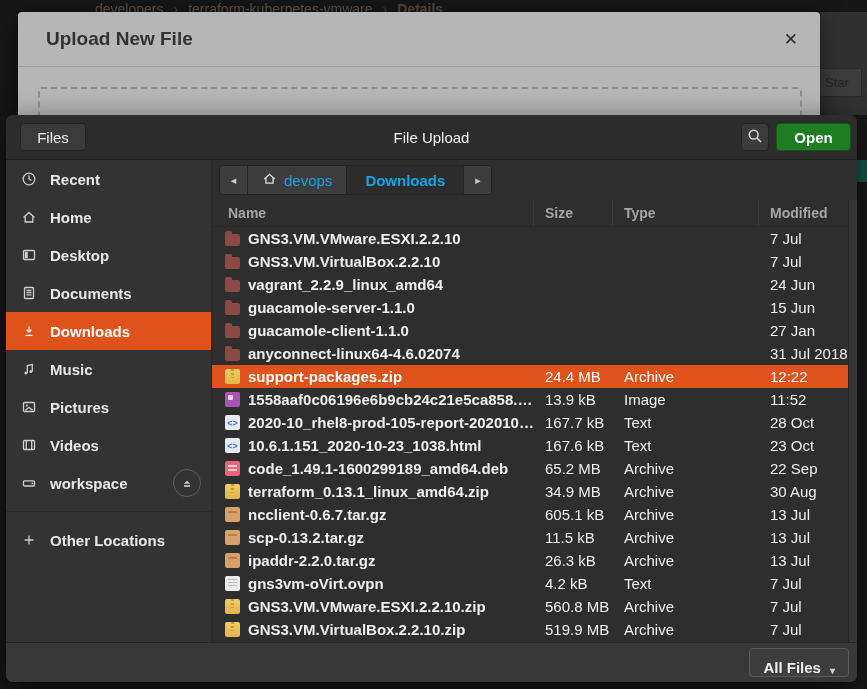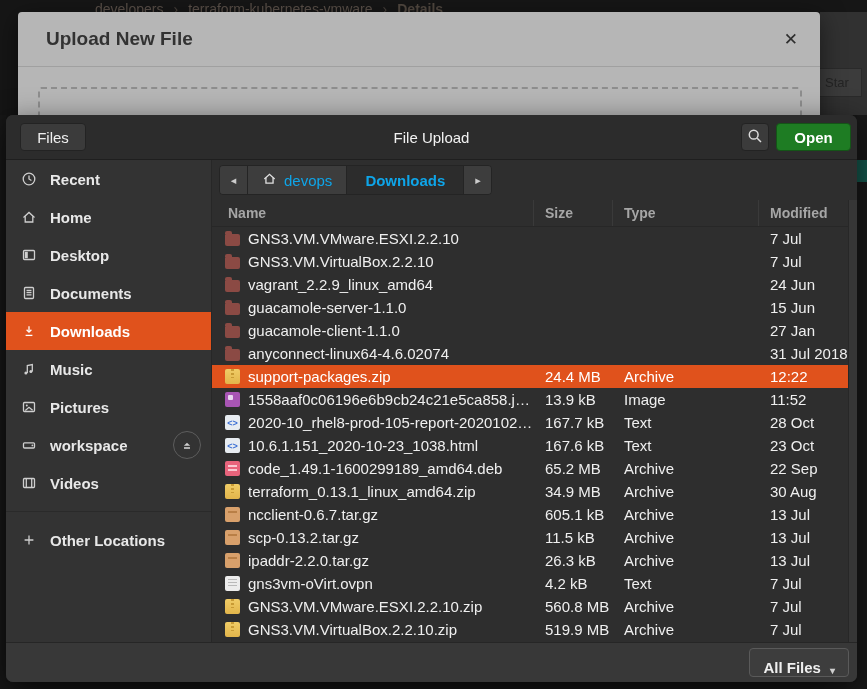--- a/index.html
+++ b/index.html
@@ -125,21 +125,21 @@
   .sort-arrow{font-size:9px;color:#a6a6a6;}
   
   .rows{flex:1;overflow:hidden;position:relative;}
   .row{height:23px;display:flex;align-items:center;color:#efefef;}
   .row.selected{background:#e0521c;color:#ffffff;}
   .cell{overflow:hidden;white-space:nowrap;box-sizing:border-box;}
   .cell.name{width:322px;flex:0 0 322px;display:flex;align-items:center;gap:8px;padding-left:13px;}
   .cell.size{width:79px;flex:0 0 79px;padding-left:11px;}
   .cell.type{width:146px;flex:0 0 146px;padding-left:11px;}
   .cell.mod{flex:1;padding-left:11px;}
-  .fname{overflow:hidden;text-overflow:ellipsis;white-space:nowrap;}
+  .fname{overflow:hidden;text-overflow:ellipsis;white-space:nowrap;font-weight:bold;}
   
   .scroll-strip{
     position:absolute;right:0;top:40px;bottom:0;width:8px;
     background:#363636;border-left:1px solid #272727;
   }
   
   .ficon{width:15px;height:15px;flex:0 0 15px;position:relative;border-radius:2px;}
   .f-folder{background:#8b4a44;border-radius:1px 2px 2px 2px;height:12px;margin-top:2px;}
   .f-folder::before{
     content:"";position:absolute;top:-3px;left:0;width:7px;height:3px;
@@ -282,40 +282,40 @@
               <rect x="2.5" y="3.5" width="11" height="9" rx="1"></rect>
               <circle cx="5.8" cy="6.5" r="1" fill="#cfcfcf" stroke="none"></circle>
               <path d="M4.3 11.4 8 8.3l3.6 3"></path>
             </svg>
           </span>
           <span>Pictures</span>
         </div>
         <div class="side-item">
           <span class="sicon">
             <svg width="16" height="16" viewBox="0 0 16 16" fill="none" stroke-width="1.3">
+              <rect x="2.5" y="3.5" width="11" height="9" rx="1"></rect>
+              <path d="M5.3 3.5v9M10.7 3.5v9"></path>
+            </svg>
+          </span>
+          <span>Videos</span>
+        </div>
+        <div class="side-item">
+          <span class="sicon">
+            <svg width="16" height="16" viewBox="0 0 16 16" fill="none" stroke-width="1.3">
               <rect x="2.5" y="5.8" width="11" height="5.2" rx="1"></rect>
               <circle cx="11.4" cy="8.4" r=".9" fill="#cfcfcf" stroke="none"></circle>
             </svg>
           </span>
           <span>workspace</span>
           <span class="eject-btn">
             <svg width="16" height="16" viewBox="0 0 16 16" fill="none" stroke-width="1.3">
               <path d="M4.8 8.8 8 5.8l3.2 3z" fill="#cfcfcf" stroke="none"></path>
               <path d="M5 11h6" stroke-width="1.6"></path>
             </svg>
           </span>
-        </div>
-        <div class="side-item">
-          <span class="sicon">
-            <svg width="16" height="16" viewBox="0 0 16 16" fill="none" stroke-width="1.3">
-              <rect x="2.5" y="3.5" width="11" height="9" rx="1"></rect>
-              <path d="M5.3 3.5v9M10.7 3.5v9"></path>
-            </svg>
-          </span>
-          <span>Videos</span>
         </div>
         <div class="side-divider"></div>
         <div class="side-item">
           <span class="sicon">
             <svg width="16" height="16" viewBox="0 0 16 16" fill="none" stroke-width="1.3">
               <path d="M8 3.6v8.8M3.6 8h8.8"></path>
             </svg>
           </span>
           <span>Other Locations</span>
         </div>

